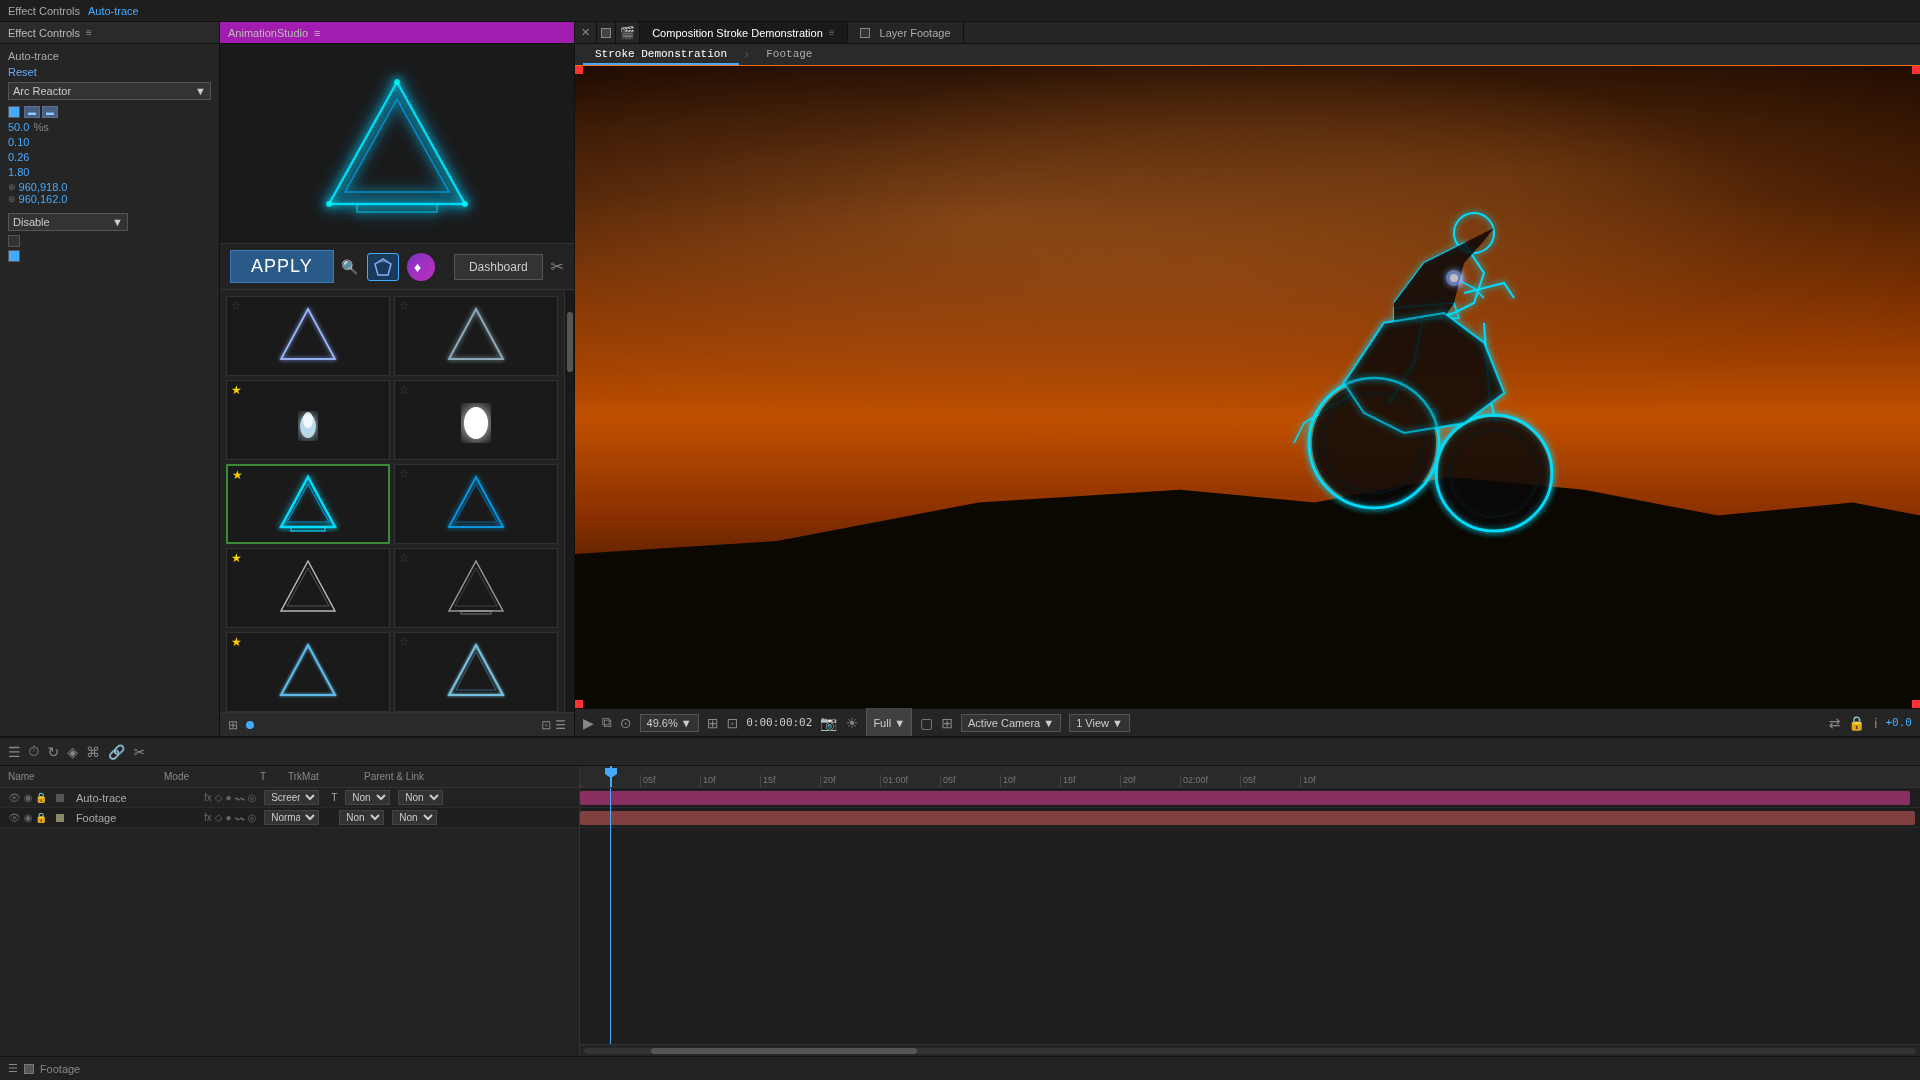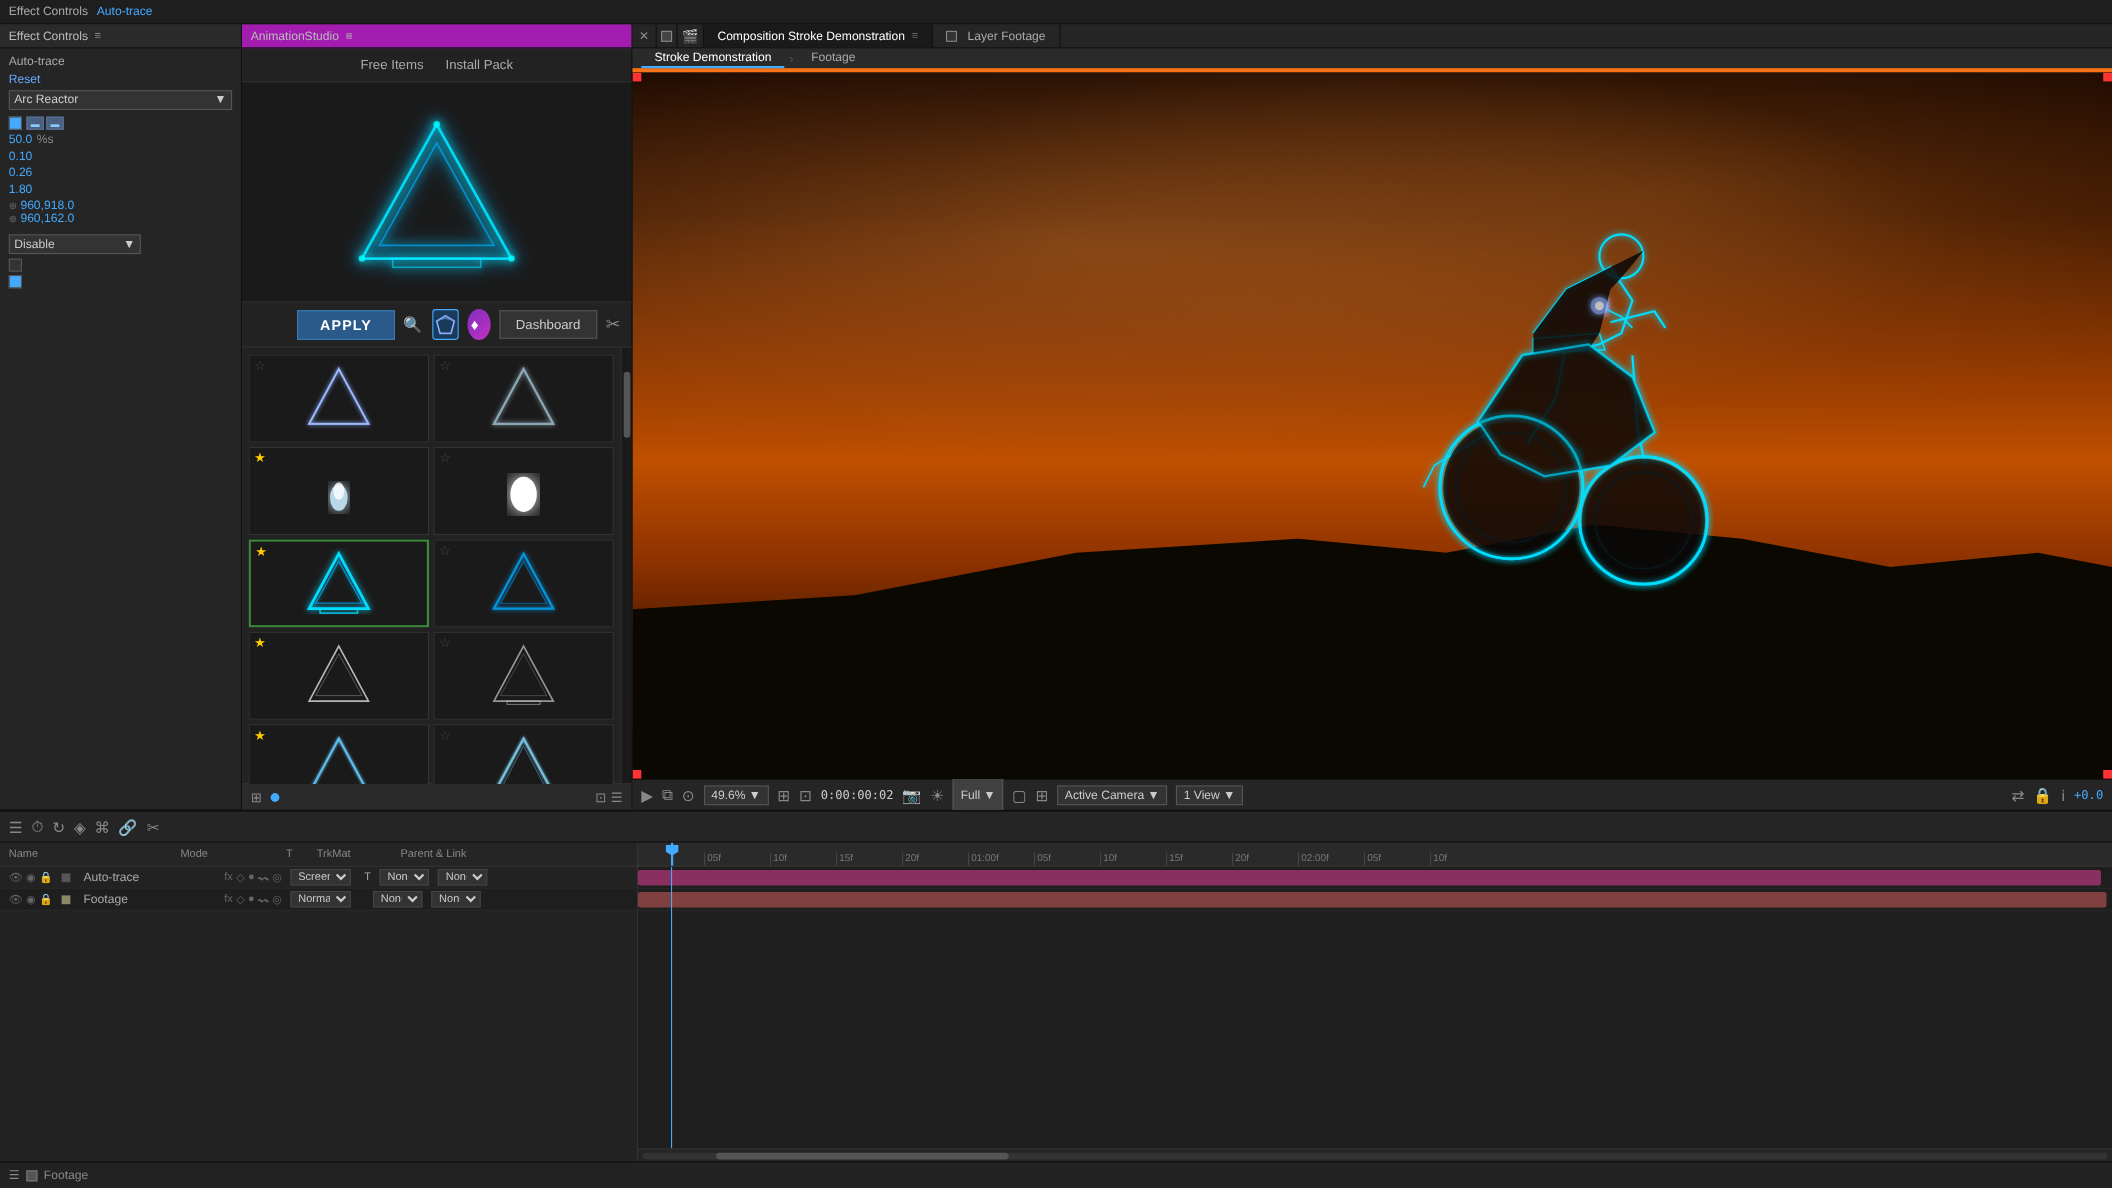--- a/index.html
+++ b/index.html
@@ -218,25 +218,24 @@
       align-items: center;
       padding: 6px 10px;
       gap: 8px;
       border-bottom: 1px solid #333;
     }
     .apply-btn {
       background: #2a5a8a;
       color: #fff;
       border: 1px solid #3a7aba;
       padding: 5px 20px;
-      font-size: 13px;
-      font-weight: bold;
+      font-size: 18px;
+      font-weight: normal;
       cursor: pointer;
       letter-spacing: 1px;
-      margin-left: 40px;
     }
     .search-icon-btn {
       color: #888;
       cursor: pointer;
       font-size: 14px;
     }
     .dashboard-btn {
       background: #333;
       color: #ccc;
       border: 1px solid #555;
@@ -413,21 +412,22 @@
     }
 
     
     .view-tabs {
       height: 22px;
       background: #2a2a2a;
       display: flex;
       align-items: center;
       padding: 0 8px;
       gap: 0;
-      border-bottom: 4px solid #f97316;
+      border-bottom: 1px solid #f97316;
+      font-family: Liberation Mono, monospace;
     }
     .view-tab {
       padding: 0 12px;
       height: 100%;
       display: flex;
       align-items: center;
       font-size: 11px;
       color: #aaa;
       cursor: pointer;
       border-bottom: 2px solid transparent;
@@ -842,24 +842,20 @@
           <div class="ec-checkbox checked" style="background:#4af;"></div>
         </div>
       </div>
     </div>
   </div>
 
   <div class="anim-studio-panel">
     <div class="anim-header">
       <span>AnimationStudio</span>
       <span>≡</span>
-    </div>
-    <div class="anim-top-buttons">
-      <button class="anim-top-btn">Free Items</button>
-      <button class="anim-top-btn">Install Pack</button>
     </div>
 
     <div class="anim-preview">
       <div class="triangle-preview">
         <svg viewBox="0 0 160 140" xmlns="http://www.w3.org/2000/svg" class="glow-cyan">
 
           <polygon points="80,8 148,130 12,130" fill="none" stroke="#0df" stroke-width="2.5" opacity="0.9"></polygon>
 
           <polygon points="80,25 132,118 28,118" fill="none" stroke="#0af" stroke-width="1.5" opacity="0.7"></polygon>
 

